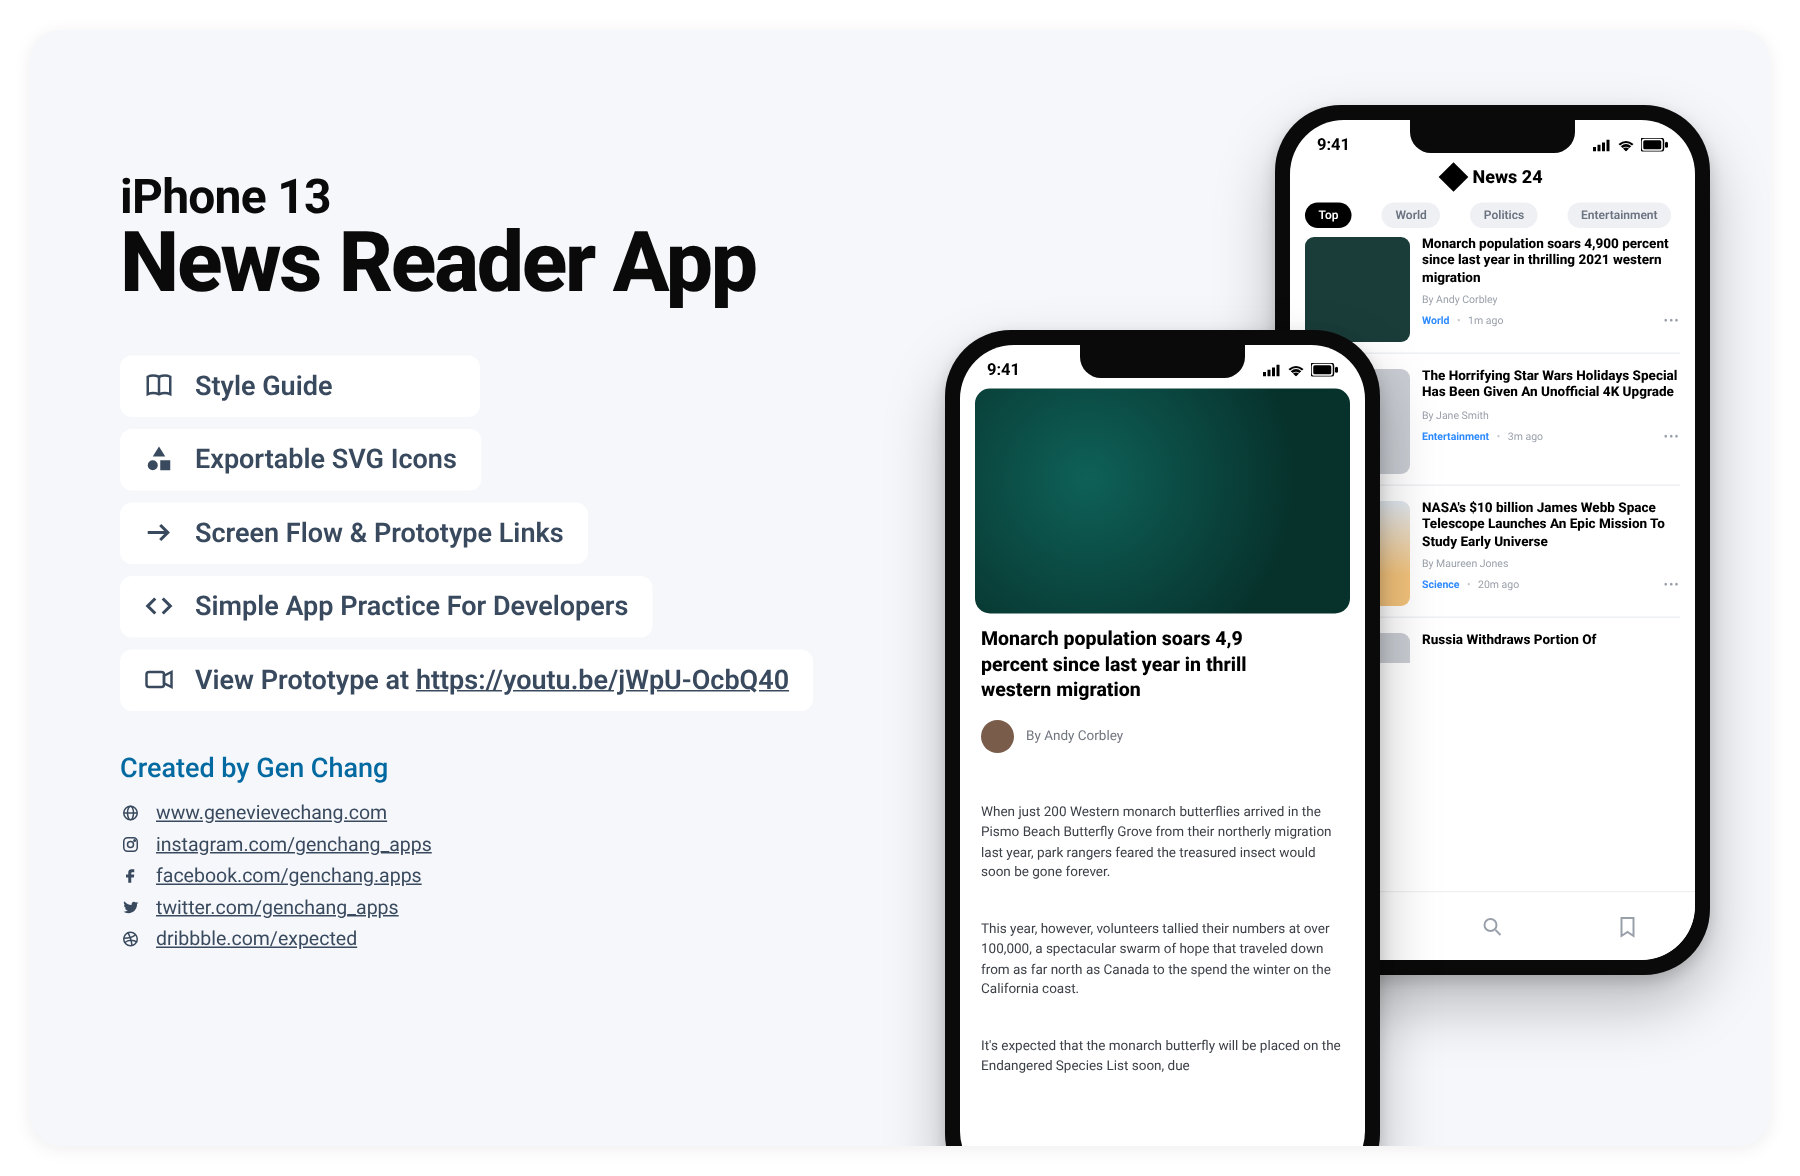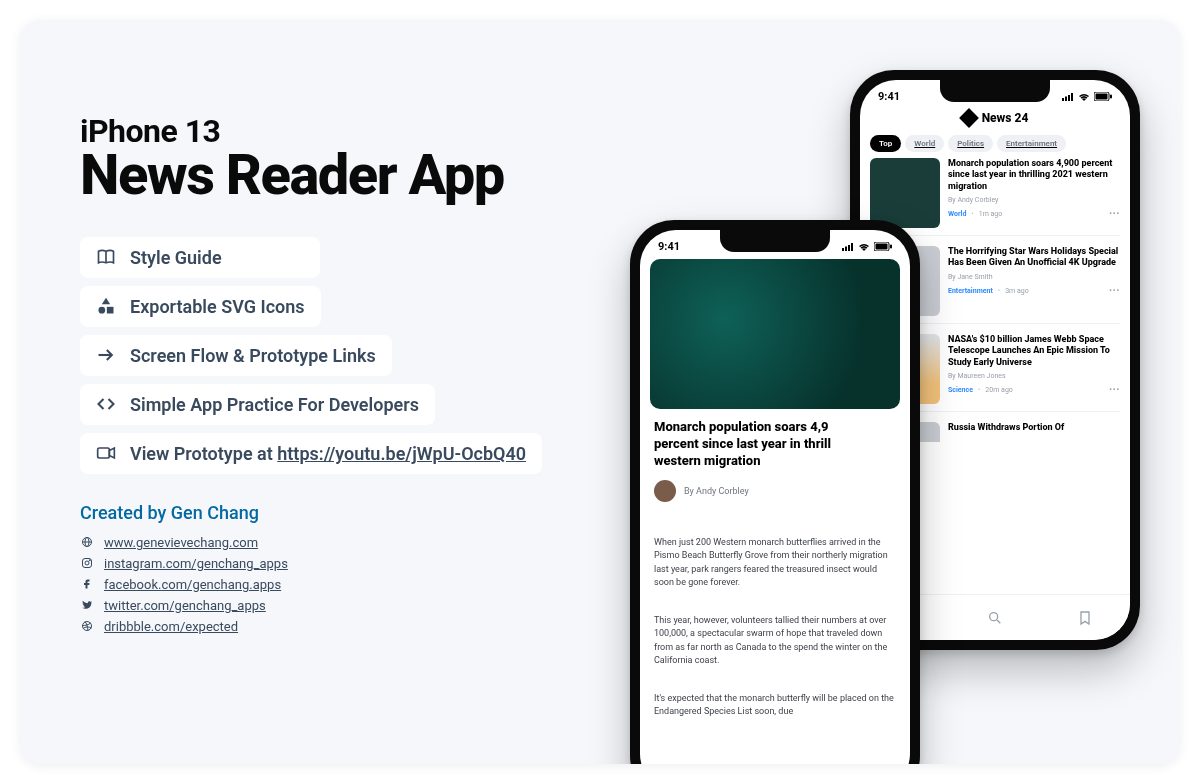--- a/index.html
+++ b/index.html
@@ -139,23 +139,22 @@
     height: 580px;
     z-index:1;
   }
   .brand {
     display:flex;align-items:center;justify-content:center;gap:6px;
     margin-top:8px;
     font-size:12px;font-weight:800;color:#000;
   }
   .brand .logo {width:14px;height:14px;background:#000;transform:rotate(45deg);}
   .chips {
-    display:flex;gap:4px;
+    display:flex;gap:20px;
     padding: 10px 10px 6px 10px;
-    text-decoration: underline;
   }
   .chip {
     font-size:8px;
     padding:4px 9px;
     border-radius:12px;
     background:#eef0f4;
     color:#6b7280;
     font-weight:600;
   }
   .chip.active { background:#000;color:#fff; }

